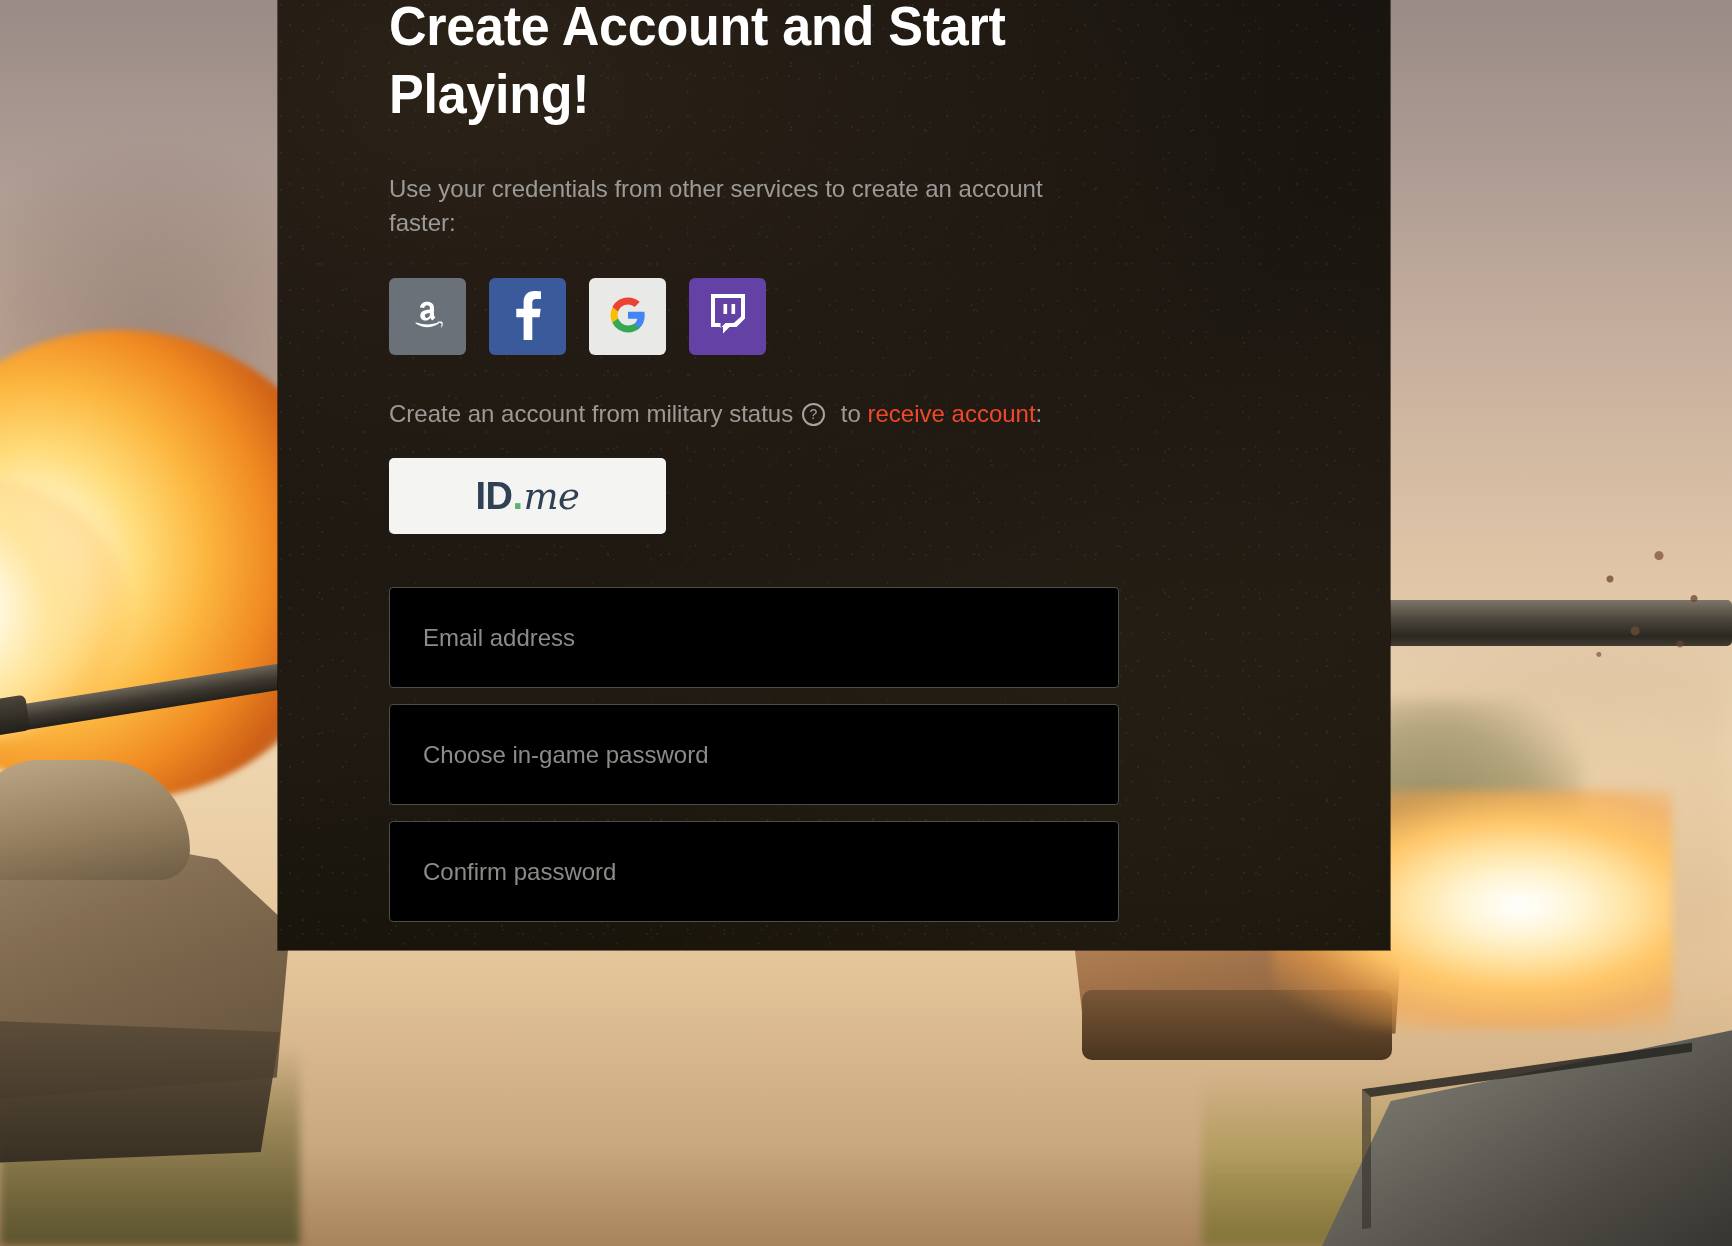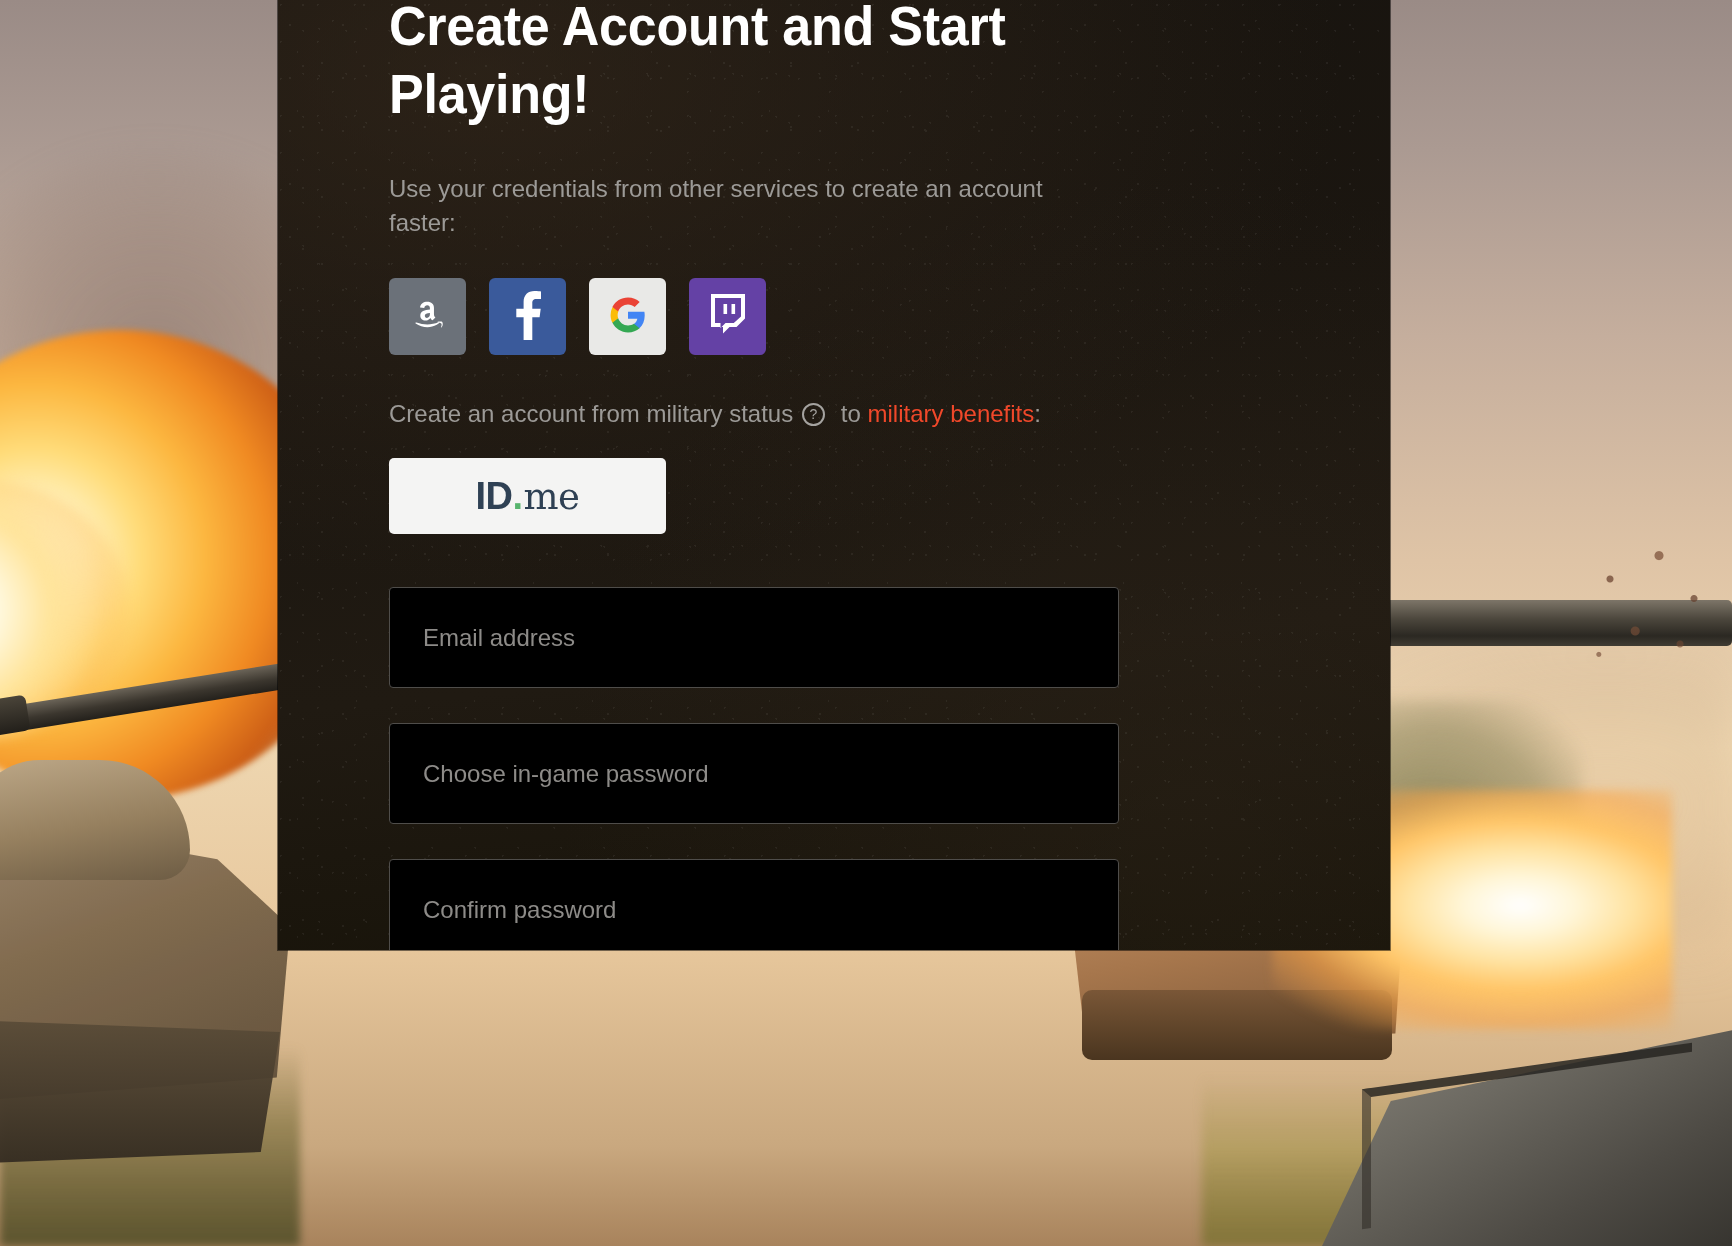--- a/index.html
+++ b/index.html
@@ -361,39 +361,40 @@
     font-size: 38px;
     letter-spacing: -0.5px;
     color: #2f4154;
     display: flex;
     align-items: baseline;
   }
   .idme-logo .idme-id  { font-weight: bold; font-family: "Liberation Sans", sans-serif; }
   .idme-logo .idme-dot { color: #57b46d; font-weight: bold; }
   .idme-logo .idme-me  {
     font-family: "DejaVu Serif", serif;
+    font-style: italic;
     font-size: 37px;
     font-weight: normal;
     margin-left: 1px;
   }
 
   
   #fields { margin-top: 53px; }
   .field {
     display: block;
     width: 730px;
     height: 101px;
     background: #000000;
     border: 1px solid #4f4d4a;
     border-radius: 4px;
     color: #cfcdca;
     font-family: "Liberation Sans", sans-serif;
     font-size: 24px;
     padding: 0 33px;
-    margin-bottom: 35px;
+    margin-bottom: 16px;
     outline: none;
   }
   .field::placeholder { color: #8d8b88; opacity: 1; }
 </style>
 </head>
 <body>
 
 <div id="bg-scene">
   <div class="bg-sky2"></div>
   <div class="smoke-left"></div>
@@ -473,21 +474,21 @@
     </div>
 
     <div id="military-line">
       <span>Create an account from military status</span>
       <span class="help-icon">
         <svg width="13" height="15" viewBox="0 0 13 15" aria-hidden="true">
           <text x="6.5" y="12" font-family="Liberation Sans, sans-serif" font-size="14" fill="#a5a3a0" text-anchor="middle">?</text>
         </svg>
       </span>
       <span class="mil-sep"> to </span>
-      <a class="benefits-link">military benefits</a>
+      <a class="benefits-link">receive account</a>
       <span>:</span>
     </div>
 
     <button id="idme-btn">
       <span class="idme-logo">
         <span class="idme-id">ID</span>
         <span class="idme-dot">.</span>
         <span class="idme-me">me</span>
       </span>
     </button>

